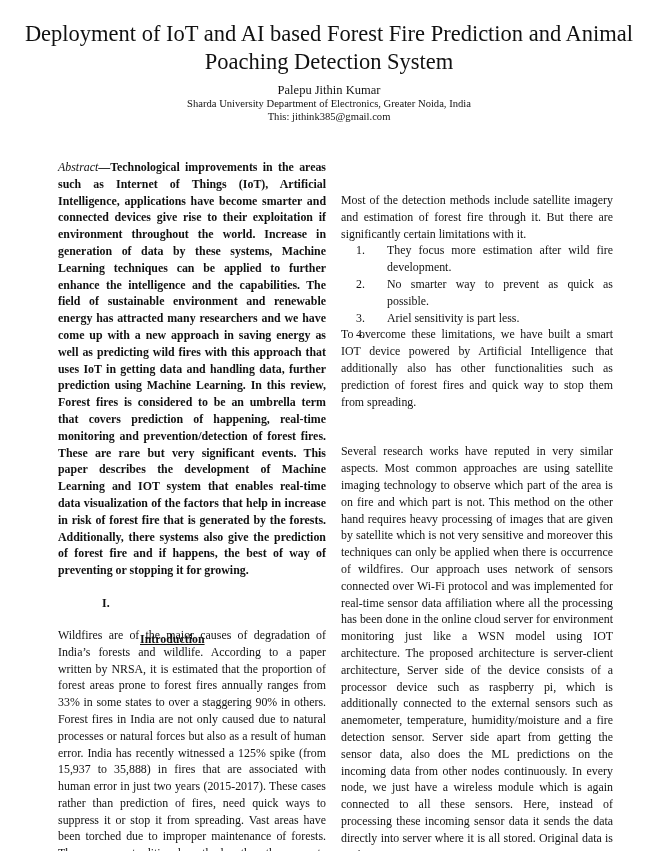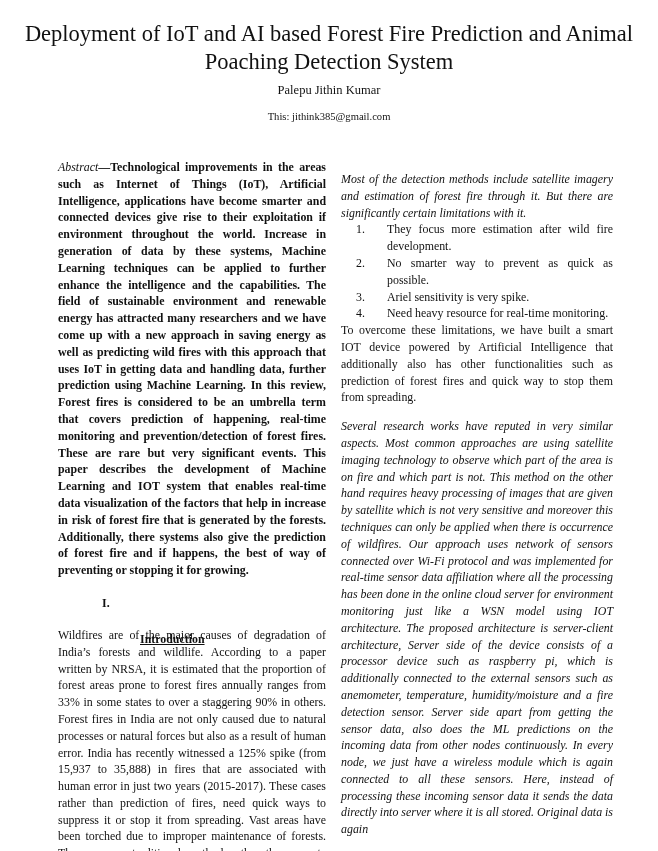--- a/index.html
+++ b/index.html
@@ -11,54 +11,55 @@
   .email { position: absolute; left: 20px; top: 110px; width: 618px; text-align: center; font-size: 10.6px; line-height: 13px; }
   .col { position: absolute; top: 159px; width: 268px; font-size: 11.9px; line-height: 16.8px; text-align: justify; }
   .col-left { left: 58px; }
   .col-right { left: 341px; width: 272px; }
   .abstract { font-weight: bold; margin: 0; }
   .abstract .lead { font-style: italic; font-weight: normal; }
   .section-heading { margin: 16px 0 15px 0; height: 17px; position: relative; font-weight: bold; }
   .section-heading .num { position: absolute; left: 44px; }
   .section-heading .name { position: absolute; left: 82px; text-decoration: underline; margin-top: 36px; }
   p.body { margin: 0; }
-  p.gap { margin-top: 12px; font-style: italic; }
+  p.gap { margin-top: 33px; }
   ol.limits { margin: 0; padding: 0; list-style: none; }
   ol.limits li { position: relative; padding-left: 31px; margin-left: 15px; }
   ol.limits li .n { position: absolute; left: 0; }
 </style>
 </head>
 <body>
 
 <div class="page">
 
   <div class="title">Deployment of IoT and AI based Forest Fire Prediction and Animal Poaching Detection System</div>
   <div class="author">Palepu Jithin Kumar</div>
+  <div class="affil">Sharda University Department of Electronics, Greater Noida, India</div>
   <div class="email">This: jithink385@gmail.com</div>
 
   <div class="col col-left">
     <p class="abstract"><span class="lead">Abstract</span><span>—Technological improvements in the areas such as  Internet of Things (IoT), Artificial Intelligence, applications have become smarter and connected devices give rise to their exploitation if environment throughout the world. Increase in generation of data by these systems, Machine Learning techniques can be applied to further enhance the intelligence and the capabilities. The field of sustainable environment and renewable energy has attracted many researchers and we have come up with a new approach in saving energy as well as predicting wild fires with this approach that uses IoT in getting data and handling data, further prediction using Machine Learning. In this review, Forest fires is considered to be an umbrella term that covers prediction of happening, real-time monitoring and prevention/detection of forest fires. These are rare but very significant events. This paper describes the development of Machine Learning and IOT system that enables real-time data visualization of the factors that help in increase in risk of forest fire that is generated by the forests. Additionally, there systems also give the prediction of forest fire and if happens, the best of way of preventing or stopping it for growing.</span></p>
 
     <div class="section-heading">
       <span class="num">I.</span>
       <span class="name">Introduction</span>
     </div>
 
     <p class="body">Wildfires are of the major causes of degradation of India’s forests and wildlife. According to a paper written by NRSA, it is estimated that the proportion of forest areas prone to forest fires annually ranges from 33% in some states to over a staggering 90% in others. Forest fires in India are not only caused due to natural processes or natural forces but also as a result of human error. India has recently witnessed a 125% spike (from 15,937 to 35,888) in fires that are associated with human error in just two years (2015-2017). These cases rather than prediction of fires, need quick ways to suppress it or stop it from spreading. Vast areas have been torched due to improper maintenance of forests. There are no traditional methods other than remote sensing</p>
   </div>
 
   <div class="col col-right">
 
     <p class="body gap">Most of the detection methods include satellite imagery and estimation of forest fire through it. But there are significantly certain limitations with it.</p>
 
     <ol class="limits">
       <li><span class="n">1.</span><span>They focus more estimation after wild fire development.</span></li>
       <li><span class="n">2.</span><span>No smarter way to prevent as quick as possible.</span></li>
-      <li><span class="n">3.</span><span>Ariel sensitivity is very spike.</span></li>
-      <li><span class="n">4.</span><span>Need heavy resource for real-time monitoring.</span></li>
+      <li><span class="n">3.</span><span>Ariel sensitivity is part less.</span></li>
+      <li><span class="n">4.</span></li>
     </ol>
 
     <p class="body">To overcome these limitations, we have built a smart IOT device powered by Artificial Intelligence that additionally also has other functionalities such as prediction of forest fires and quick way to stop them from spreading.</p>
 
     <p class="body gap">Several research works have reputed in very similar aspects. Most common approaches are using satellite imaging technology to observe which part of the area is on fire and which part is not. This method on the other hand requires heavy processing of images that are given by satellite which is not very sensitive and moreover this techniques can only be applied when there is occurrence of wildfires. Our approach uses network of sensors connected over Wi-Fi protocol and was implemented for real-time sensor data affiliation where all the processing has been done in the online cloud server for environment monitoring just like a WSN model using IOT architecture. The proposed architecture is server-client architecture, Server side of the device consists of a processor device such as raspberry pi, which is additionally connected to the external sensors such as anemometer, temperature, humidity/moisture and a fire detection sensor. Server side apart from getting the sensor data, also does the ML predictions on the incoming data from other nodes continuously. In every node, we just have a wireless module which is again connected to all these sensors. Here, instead of processing these incoming sensor data it sends the data directly into server where it is all stored. Original data is again</p>
   </div>
 
 </div>
 
 </body></html>

